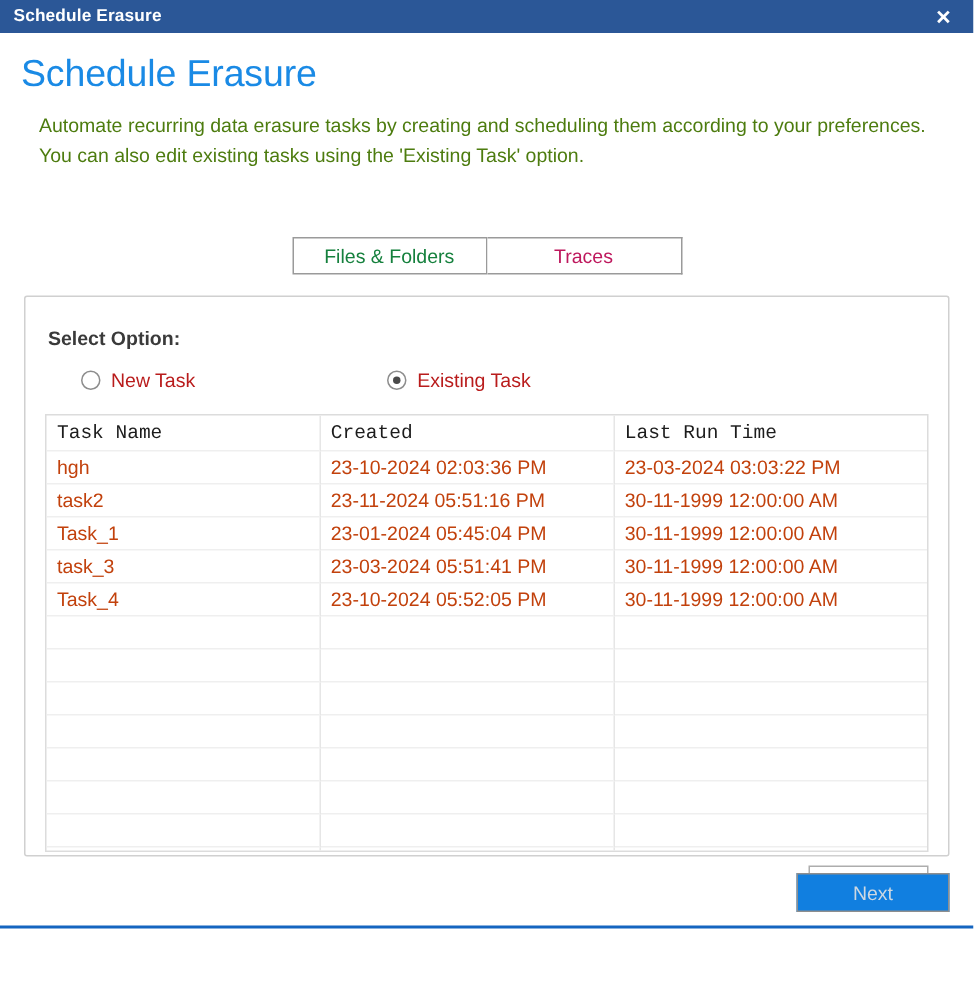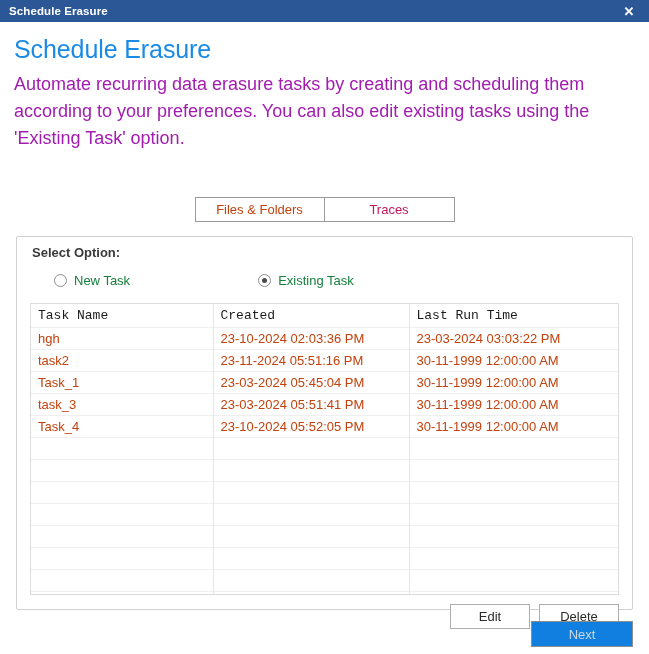--- a/index.html
+++ b/index.html
@@ -50,24 +50,24 @@
   }
   .page-title {
     color: #1a8ae5;
     font-size: 25px;
     font-weight: normal;
     line-height: 1.05;
     margin: 0 0 9px 0;
     letter-spacing: -0.1px;
   }
   .page-subtitle {
-    color: #a21caf;
-    font-size: 18px;
+    color: #4d7c0f;
+    font-size: 13px;
     line-height: 1.5;
-    margin: 0;
+    margin: 12px;
   }
 
   
   .tabs-wrap {
     display: flex;
     justify-content: center;
     margin-top: 45px;
   }
   .tabs {
     display: flex;
@@ -79,37 +79,37 @@
     color: #be185d;
     padding: 5px 0 6px 0;
     text-align: center;
     cursor: pointer;
     box-sizing: border-box;
     height: 25px;
     line-height: 13px;
   }
   .tab.tab-files {
     width: 130px;
-    color: #c2410c;
+    color: #15803d;
   }
   .tab.tab-traces {
     width: 130px;
     border-left: none;
   }
 
   
   .groupbox {
     position: relative;
     margin: 14px 16px 0 16px;
     border: 1px solid #d0d0d0;
     border-radius: 2px;
     background: #ffffff;
     height: 374px;
     box-sizing: border-box;
-    padding: 8px 13px 0 13px;
+    padding: 20px 13px 0 13px;
   }
   .group-legend {
     font-size: 13px;
     font-weight: bold;
     color: #3a3a3a;
     margin: 0 0 0 2px;
   }
 
   
   .radio-row {
@@ -139,21 +139,21 @@
     position: absolute;
     left: 3px;
     top: 3px;
     width: 5px;
     height: 5px;
     border-radius: 50%;
     background: #4a4a4a;
   }
   .radio-label {
     font-size: 13px;
-    color: #15803d;
+    color: #b91c1c;
     margin-left: 7px;
     white-space: nowrap;
   }
 
   
   .table-wrap {
     margin: 15px 0 0 0;
     border: 1px solid #dcdcdc;
     background: #ffffff;
     height: 292px;
@@ -304,21 +304,21 @@
             <td>23-10-2024 02:03:36 PM</td>
             <td>23-03-2024 03:03:22 PM</td>
           </tr>
           <tr>
             <td>task2</td>
             <td>23-11-2024 05:51:16 PM</td>
             <td>30-11-1999 12:00:00 AM</td>
           </tr>
           <tr>
             <td>Task_1</td>
-            <td>23-03-2024 05:45:04 PM</td>
+            <td>23-01-2024 05:45:04 PM</td>
             <td>30-11-1999 12:00:00 AM</td>
           </tr>
           <tr>
             <td>task_3</td>
             <td>23-03-2024 05:51:41 PM</td>
             <td>30-11-1999 12:00:00 AM</td>
           </tr>
           <tr>
             <td>Task_4</td>
             <td>23-10-2024 05:52:05 PM</td>
@@ -362,21 +362,20 @@
           <tr class="empty">
             <td>&nbsp;</td>
             <td>&nbsp;</td>
             <td>&nbsp;</td>
           </tr>
         </tbody>
     </table>
   </div>
 
   <div class="gb-buttons">
-    <button class="btn">Edit</button>
     <button class="btn">Delete</button>
   </div>
 </div>
 
 <div class="footer">
   <button class="next-btn">Next</button>
   <div class="bottom-rule"></div>
 </div>
 
 </body></html>

